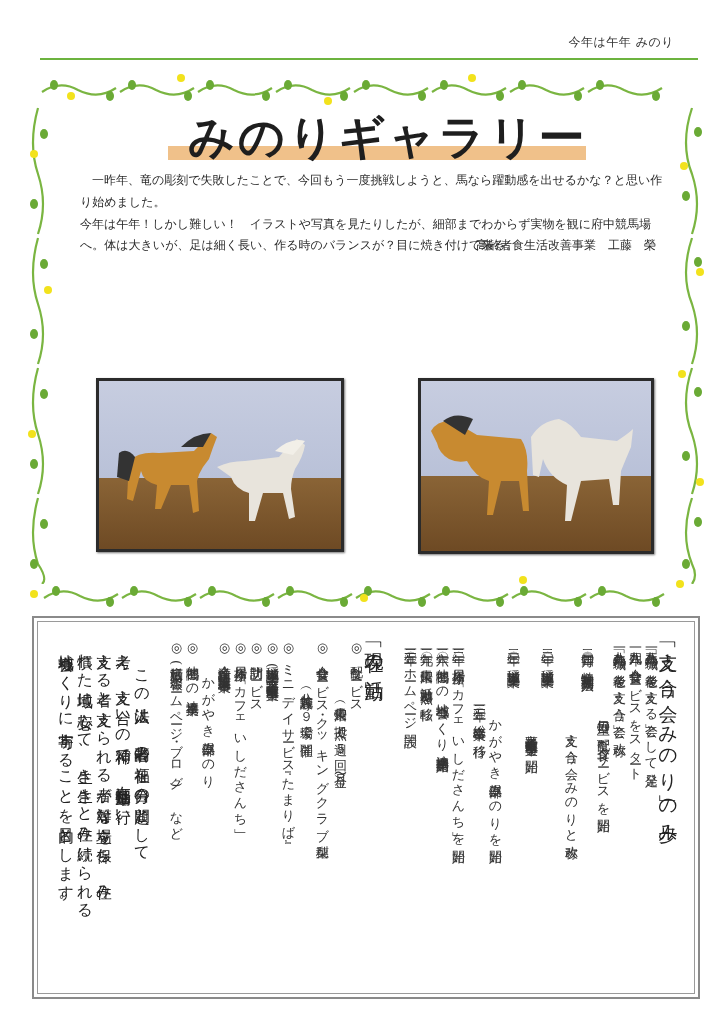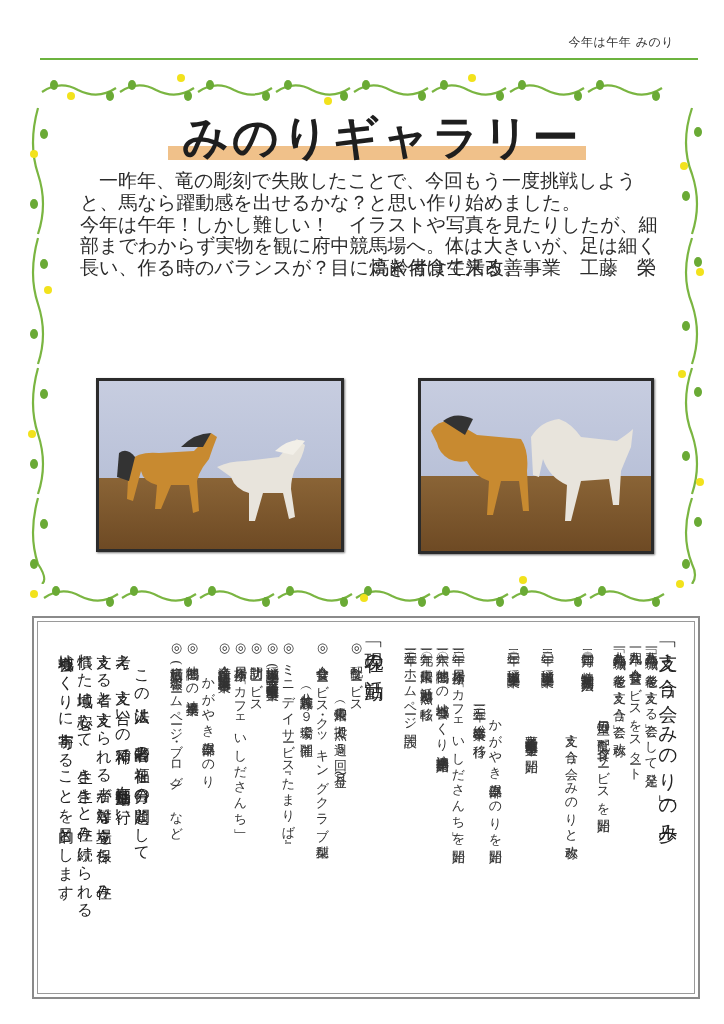--- a/index.html
+++ b/index.html
@@ -7,24 +7,24 @@
          font-family:"DejaVu Serif","Liberation Serif",serif; color:#2a2a2a; }
   .header-label { position:absolute; top:34px; right:50px; font-size:12px; color:#333; letter-spacing:0.5px; }
   .header-rule { position:absolute; top:58px; left:40px; width:658px; height:2px; background:#6cb33f; }
 
   
   .vine { position:absolute; }
   .vine svg { display:block; }
 
   .title-wrap { position:absolute; top:110px; left:160px; width:440px; height:58px; }
   .title-band { position:absolute; left:8px; top:36px; width:418px; height:14px; background:#f0c18a; }
-  .title { position:absolute; left:22px; top:0; font-family:"DejaVu Sans","Liberation Sans",sans-serif;
+  .title { position:absolute; left:28px; top:0; font-family:"DejaVu Sans","Liberation Sans",sans-serif;
            font-weight:bold; font-size:46px; letter-spacing:3px; color:#1e1e1e; line-height:54px; white-space:nowrap; }
 
-  .article { position:absolute; left:80px; top:170px; width:584px; font-size:19px; line-height:21.8px; color:#2b2b2b; }
+  .article { position:absolute; left:80px; top:170px; width:584px; font-size:12px; line-height:21.8px; color:#2b2b2b; }
   .article p { margin:0; }
   .article .indent { text-indent:1em; }
   .article .sig { text-align:right; margin-top:-21.8px; padding-right:8px; }
 
   .photo { position:absolute; background:#2b2b2b; padding:3px; box-shadow:1px 1px 2px #777; }
   .photo .inner { position:relative; width:100%; height:100%; overflow:hidden; }
   .photo .wall { position:absolute; left:0; top:0; width:100%; height:58%; background:linear-gradient(#c7cde0,#b9c1d8); }
   .photo .table { position:absolute; left:0; bottom:0; width:100%; height:42%; background:linear-gradient(#8a6436,#6e4a24); }
 
   .history-box { position:absolute; left:32px; top:616px; width:664px; height:379px;

